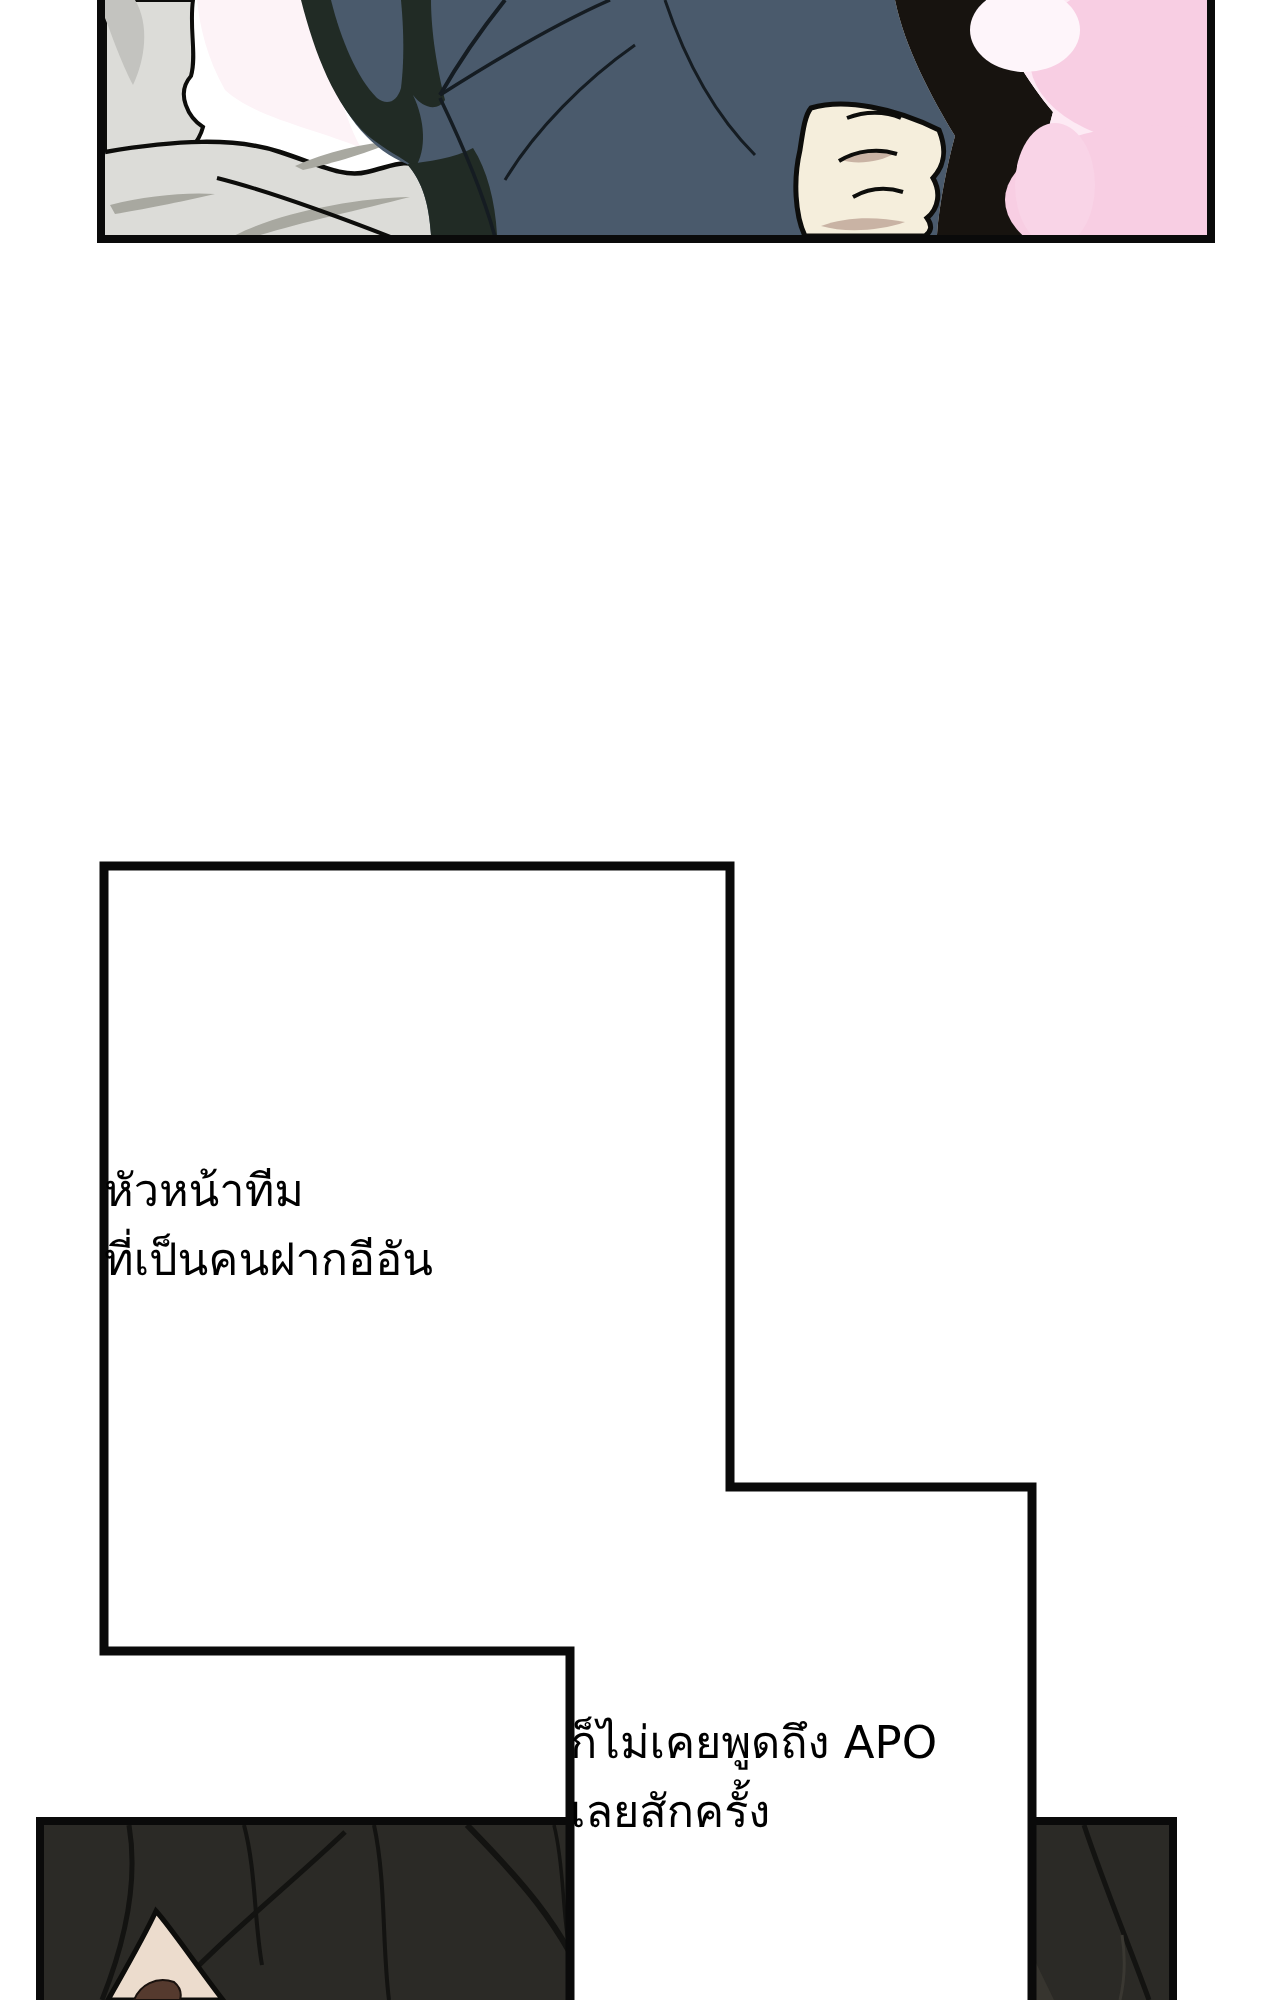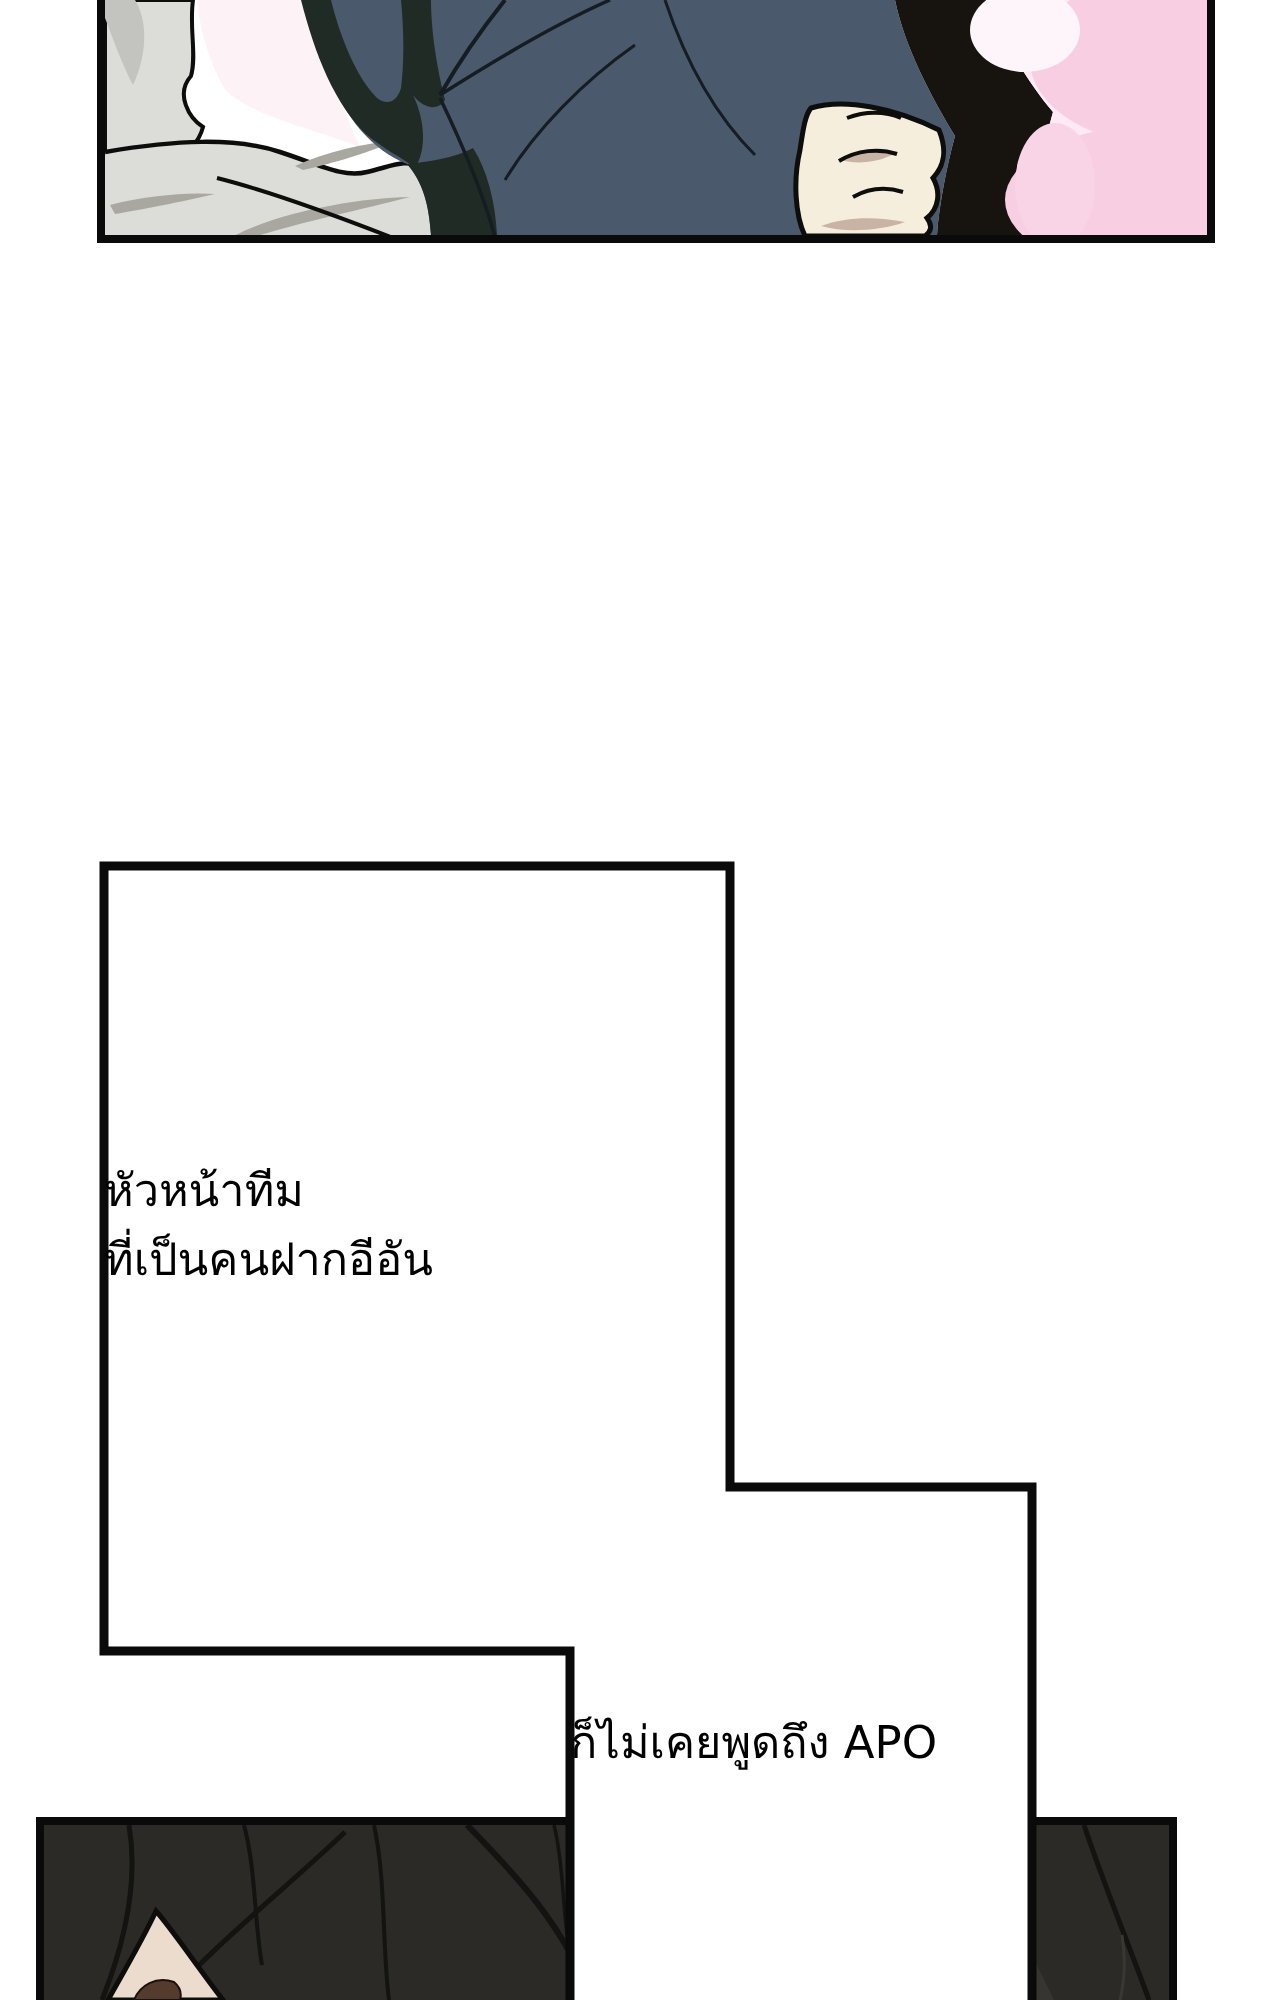--- a/index.html
+++ b/index.html
@@ -95,15 +95,16 @@
     <path d="M104,866 L730,866 L730,1487 L1032,1487 L1032,2010 L570,2010 L570,1651 L104,1651 Z" fill="#ffffff" stroke="#0a0a0a" stroke-width="9"></path>
   </svg>
 
   <div class="mono mono1">
     <div>หัวหน้าทีม</div>
     <div>ที่เป็นคนฝากอีอัน</div>
   </div>
 
   <div class="mono mono2">
     <div>ก็ไม่เคยพูดถึง APO</div>
+    <div>เลยสักครั้ง</div>
   </div>
 
 </div>
 
 </body></html>

